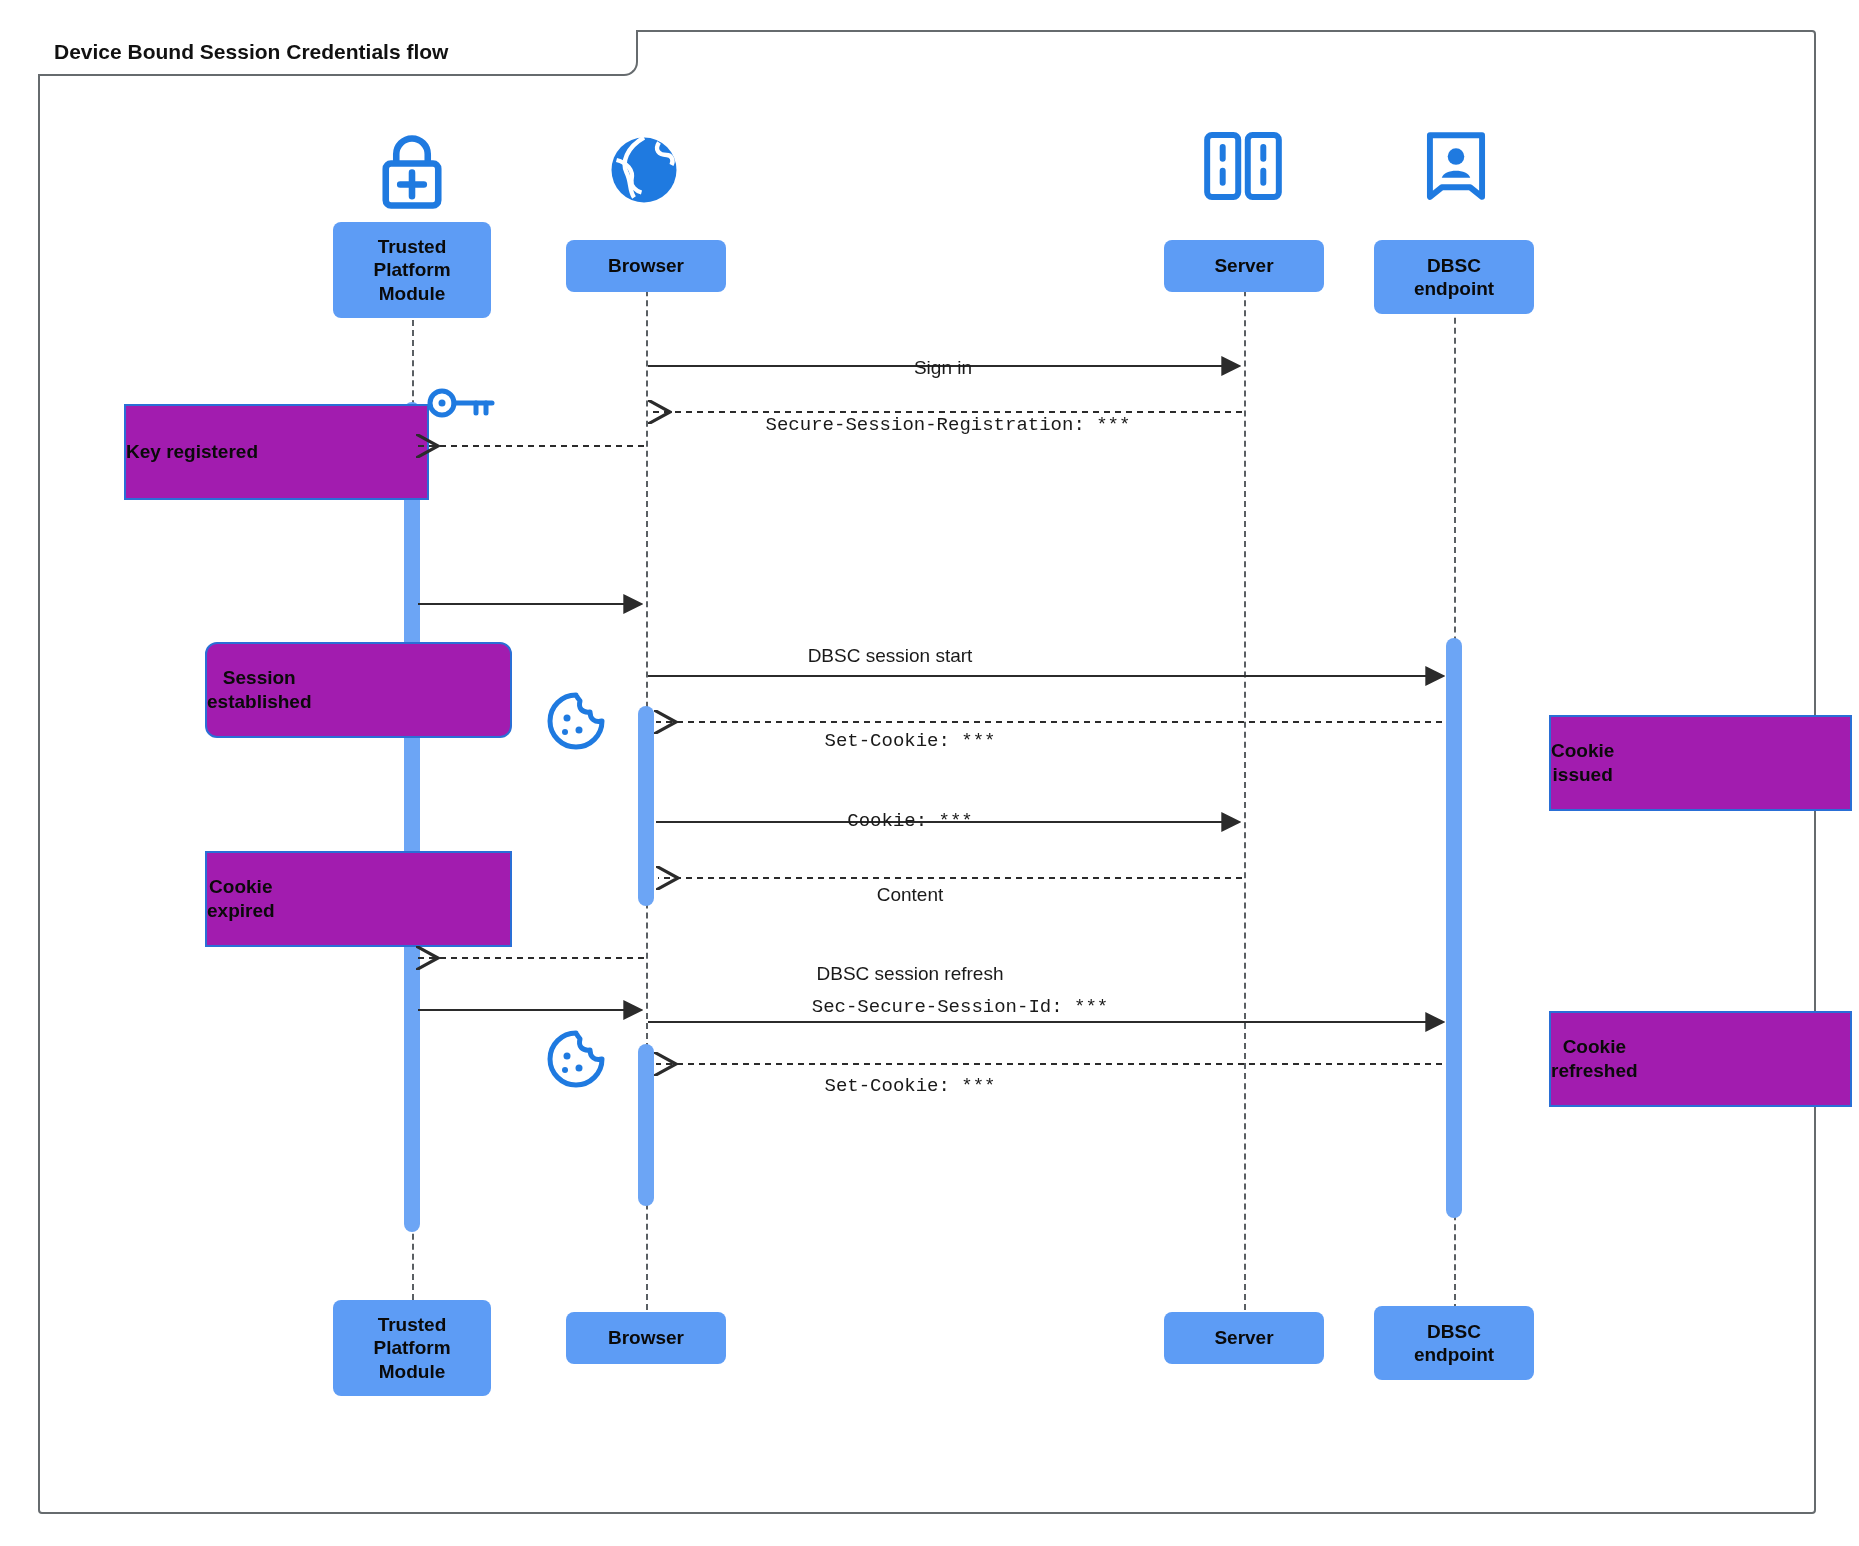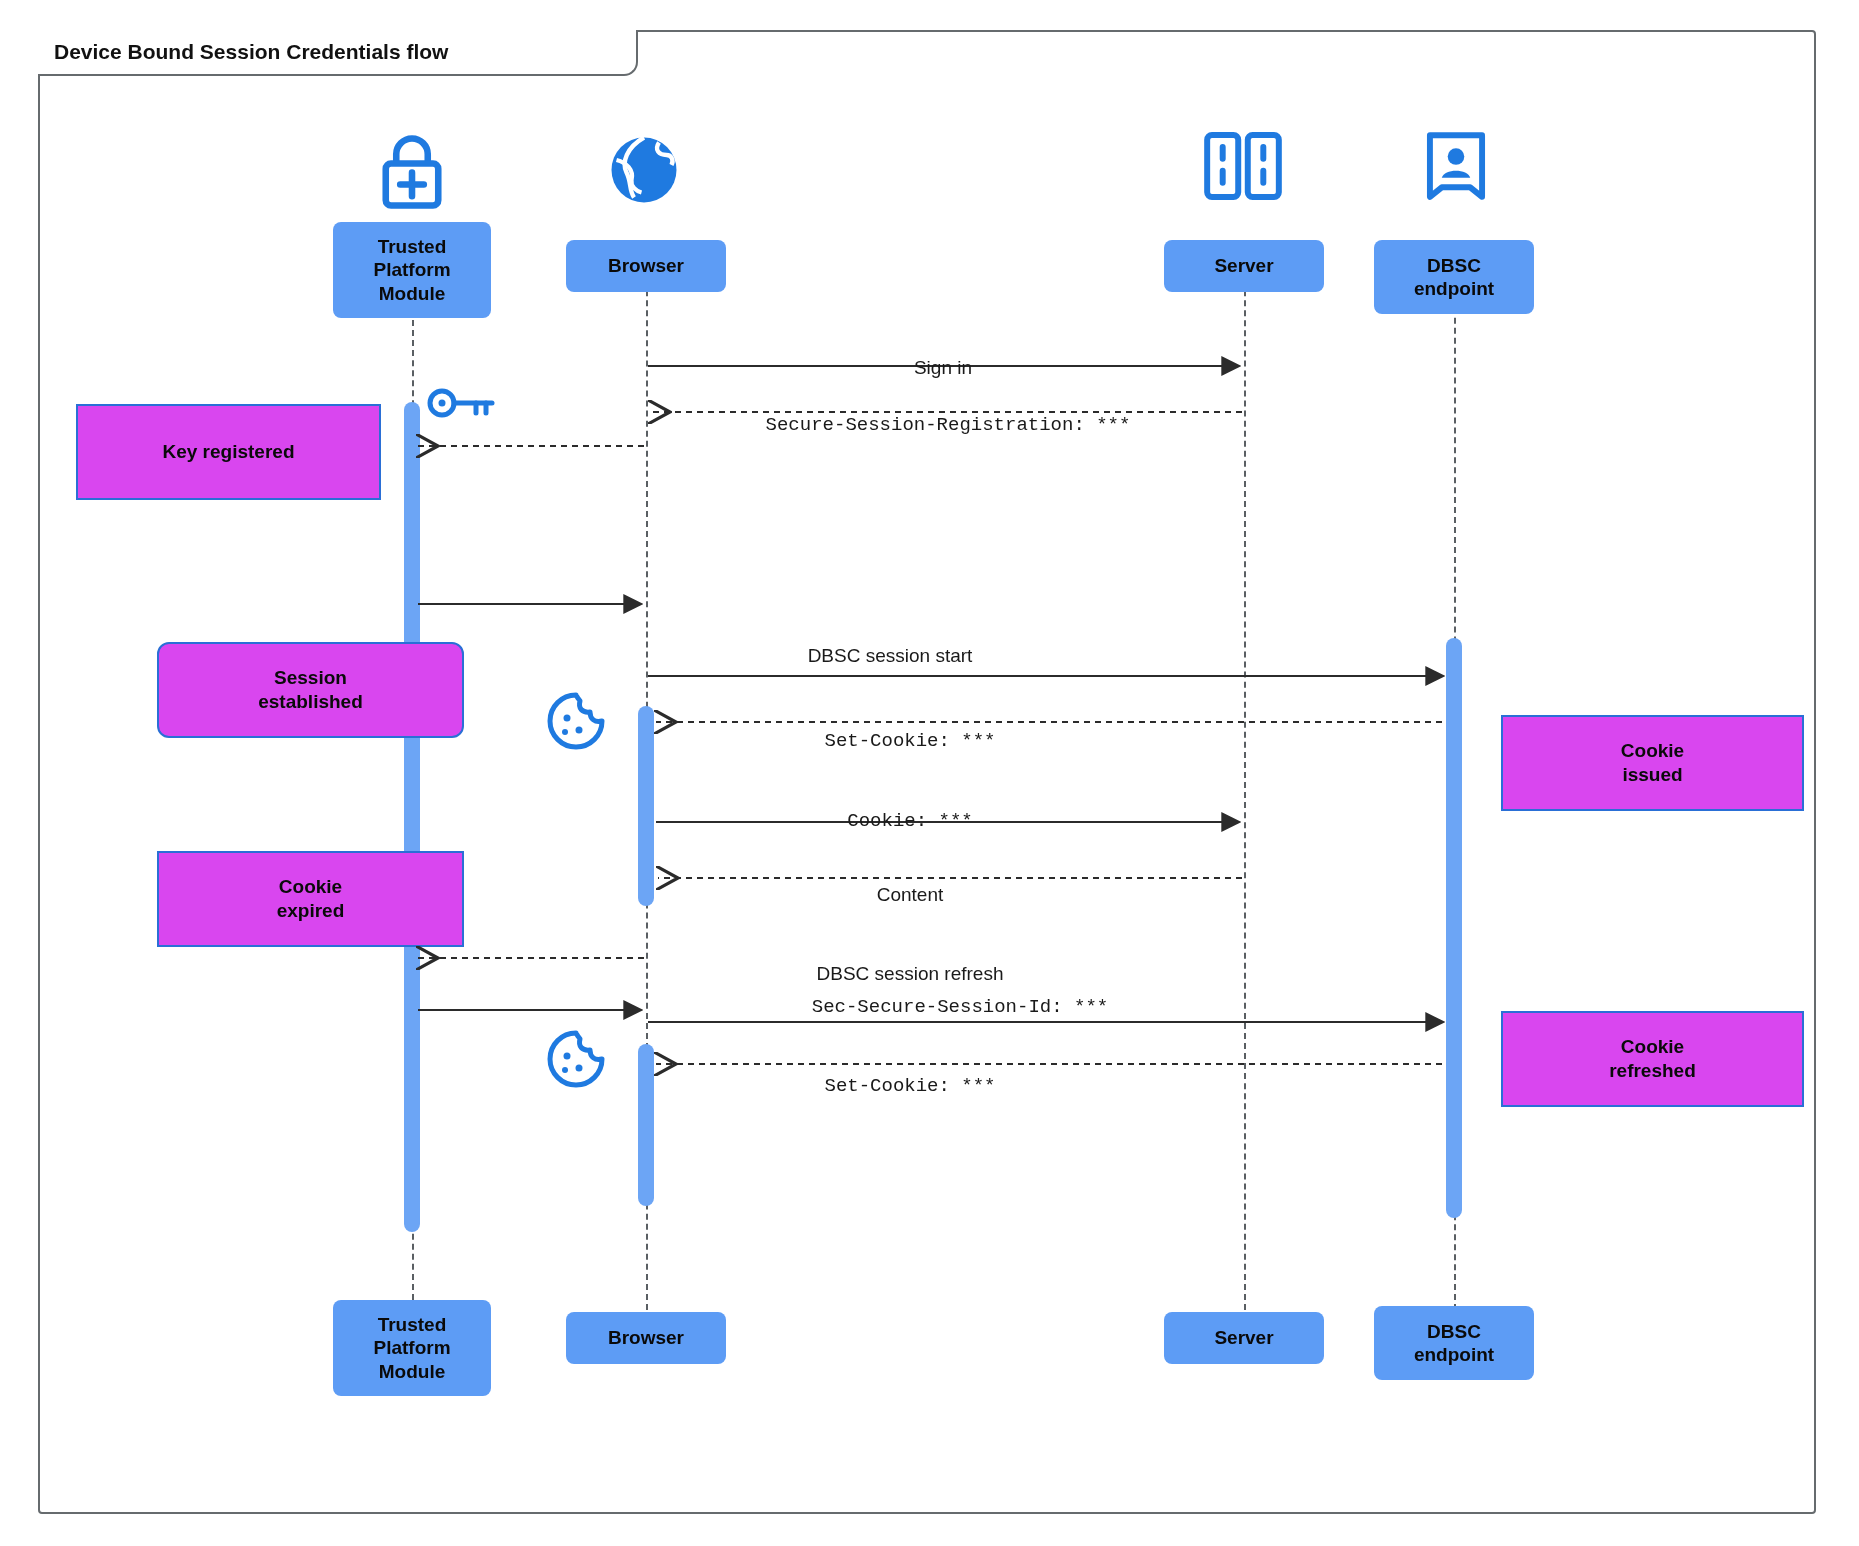--- a/index.html
+++ b/index.html
@@ -70,31 +70,32 @@
     text-align: center;
     display: flex;
     align-items: center;
     justify-content: center;
     line-height: 1.22;
     box-sizing: border-box;
   }
   
   .note {
     position: absolute;
-    background: #d946ef;
+    background: #a21caf;
     border: 2px solid #2a6fd6;
     color: #0a0a0a;
     font-weight: bold;
     font-size: 19px;
     text-align: center;
     display: flex;
     align-items: center;
-    justify-content: center;
+    justify-content: flex-start;
     line-height: 1.25;
     box-sizing: border-box;
+    margin-left: 48px;
   }
   
   .msg-label {
     position: absolute;
     font-size: 19px;
     color: #1a1a1a;
     white-space: nowrap;
     text-align: center;
   }
   .msg-label.mono {

